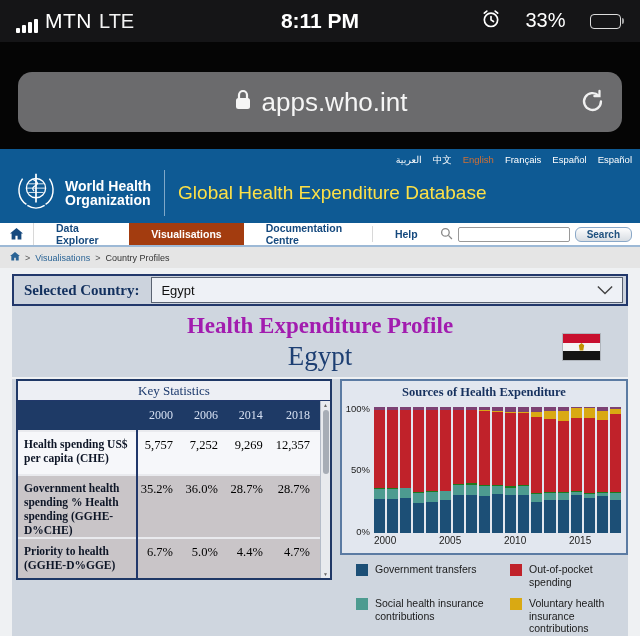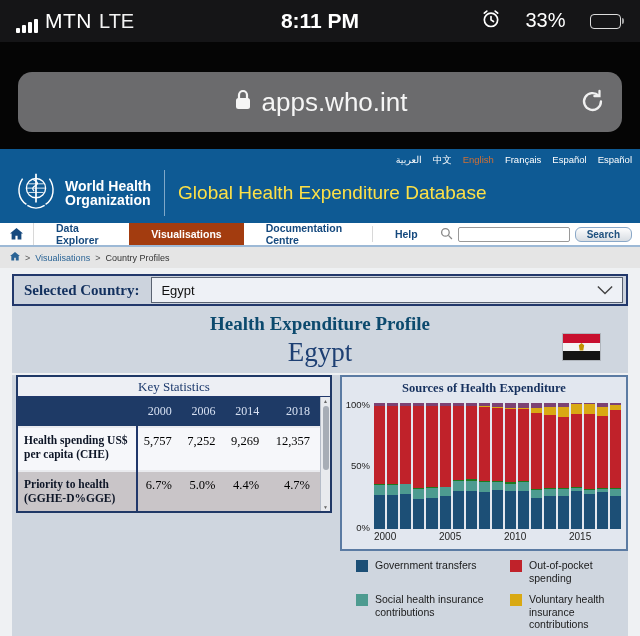--- a/index.html
+++ b/index.html
@@ -56,21 +56,21 @@
   
   .page { height:384px; background:#eff1f3; padding-top:6px; }
   .content { margin:0 12px; }
 
   .selected-row { display:flex; align-items:center; height:32px; border:2px solid #22386b; background:#ccd3dd; padding:0 3px 0 10px; }
   .selected-label { font-family:"Liberation Serif",serif; font-weight:bold; font-size:15px; color:#12305e; }
   .country-select { flex:1; margin-left:12px; height:26px; background:#eef1f6; border:1px solid #5a6372; display:flex; align-items:center; padding:0 9px; font-size:13px; color:#111; cursor:pointer; }
   .country-select svg { margin-left:auto; }
 
   .title-block { position:relative; text-align:center; padding:7px 0 5px; background:#cfd6df; }
-  .profile-title { font-family:"Liberation Serif",serif; font-weight:bold; font-size:19px; color:#0c4a6e; }
+  .profile-title { font-family:"Liberation Serif",serif; font-weight:bold; font-size:23px; color:#a21caf; }
   .profile-country { font-family:"Liberation Serif",serif; font-weight:400; font-size:27px; color:#1d3f73; margin-top:2px; }
   .flag { position:absolute; right:28px; top:28px; width:37px; height:26px; box-shadow:0 0 0 1px rgba(0,0,0,.15); }
   .flag .red{height:9px;background:#c8102e} .flag .white{height:8px;background:#f4f4f4;display:flex;align-items:center;justify-content:center} .flag .black{height:9px;background:#141414}
 
   .main-row { display:flex; gap:8px; padding-left:4px; margin-top:2px; align-items:flex-start; background:#cfd6df; }
 
   
   .stats-panel { width:316px; border:2px solid #1f3866; background:#f6f7fa; }
   .stats-title { height:20px; line-height:20px; text-align:center; background:#edeff4; border-bottom:1px solid #21386b; font-family:"Liberation Serif",serif; font-size:13px; color:#1d3a6d; }
   .stats-body { display:flex; }
@@ -258,20 +258,27 @@
               </tr>
             </thead>
             <tbody>
               <tr class="r1">
                 <th>Health spending US$ per capita (CHE)</th>
                 <td>5,757</td>
                 <td>7,252</td>
                 <td>9,269</td>
                 <td>12,357</td>
               </tr>
+              <tr class="r2">
+                <th>Government health spending % Health spending (GGHE-D%CHE)</th>
+                <td>35.2%</td>
+                <td>36.0%</td>
+                <td>28.7%</td>
+                <td>28.7%</td>
+              </tr>
               <tr class="r4">
                 <th>Priority to health (GGHE-D%GGE)</th>
                 <td>6.7%</td>
                 <td>5.0%</td>
                 <td>4.4%</td>
                 <td>4.7%</td>
               </tr>
             </tbody>
           </table>
           <div class="stats-scrollbar">

